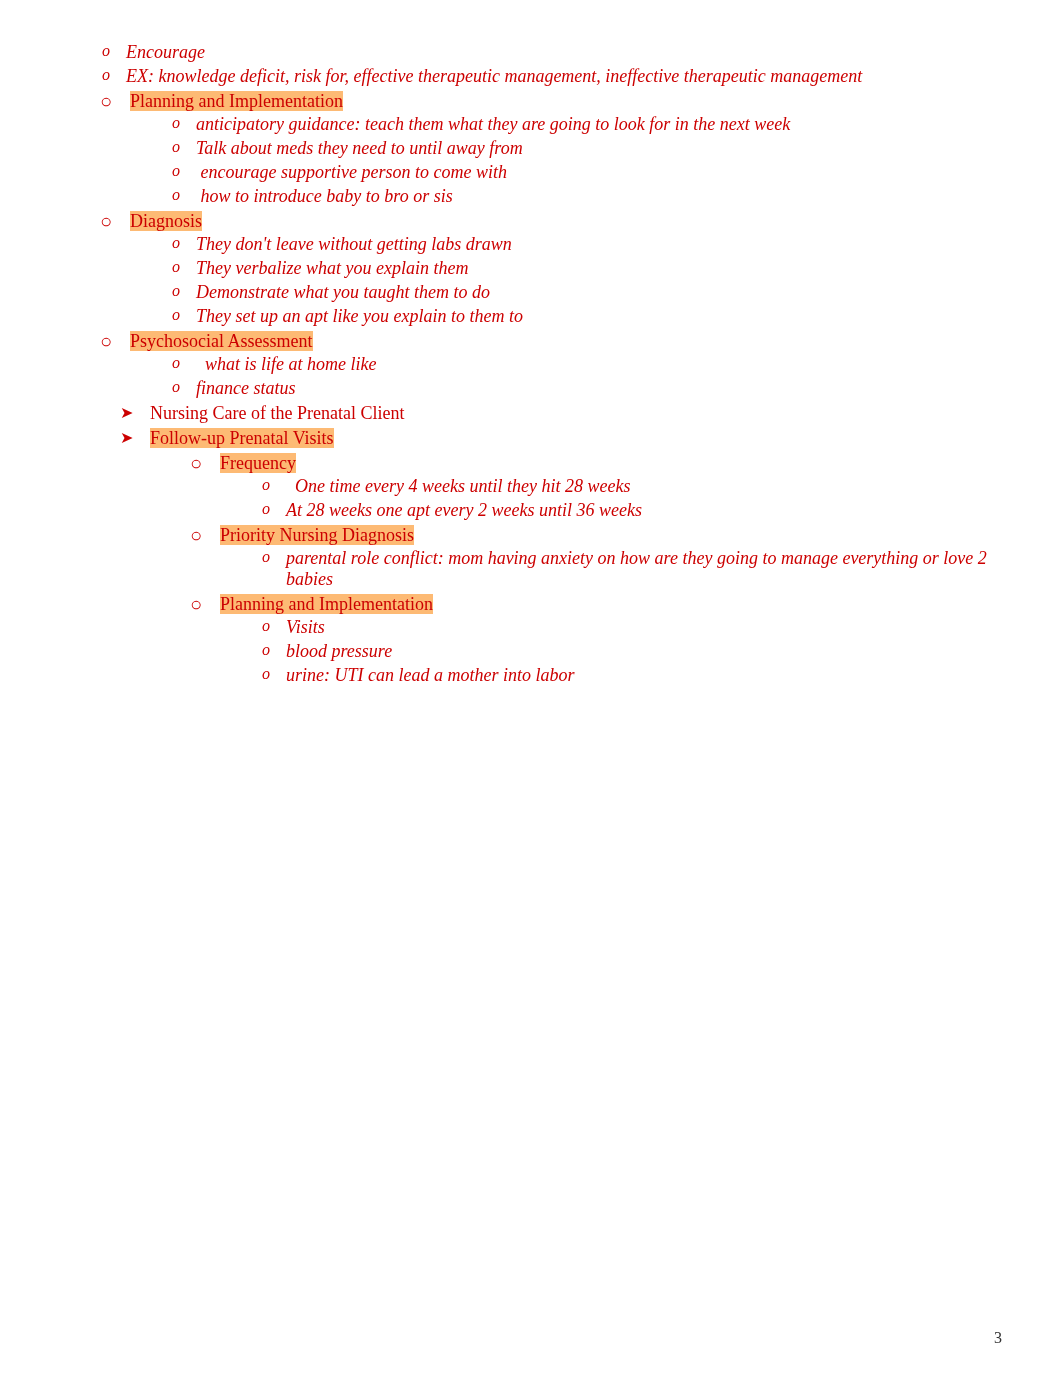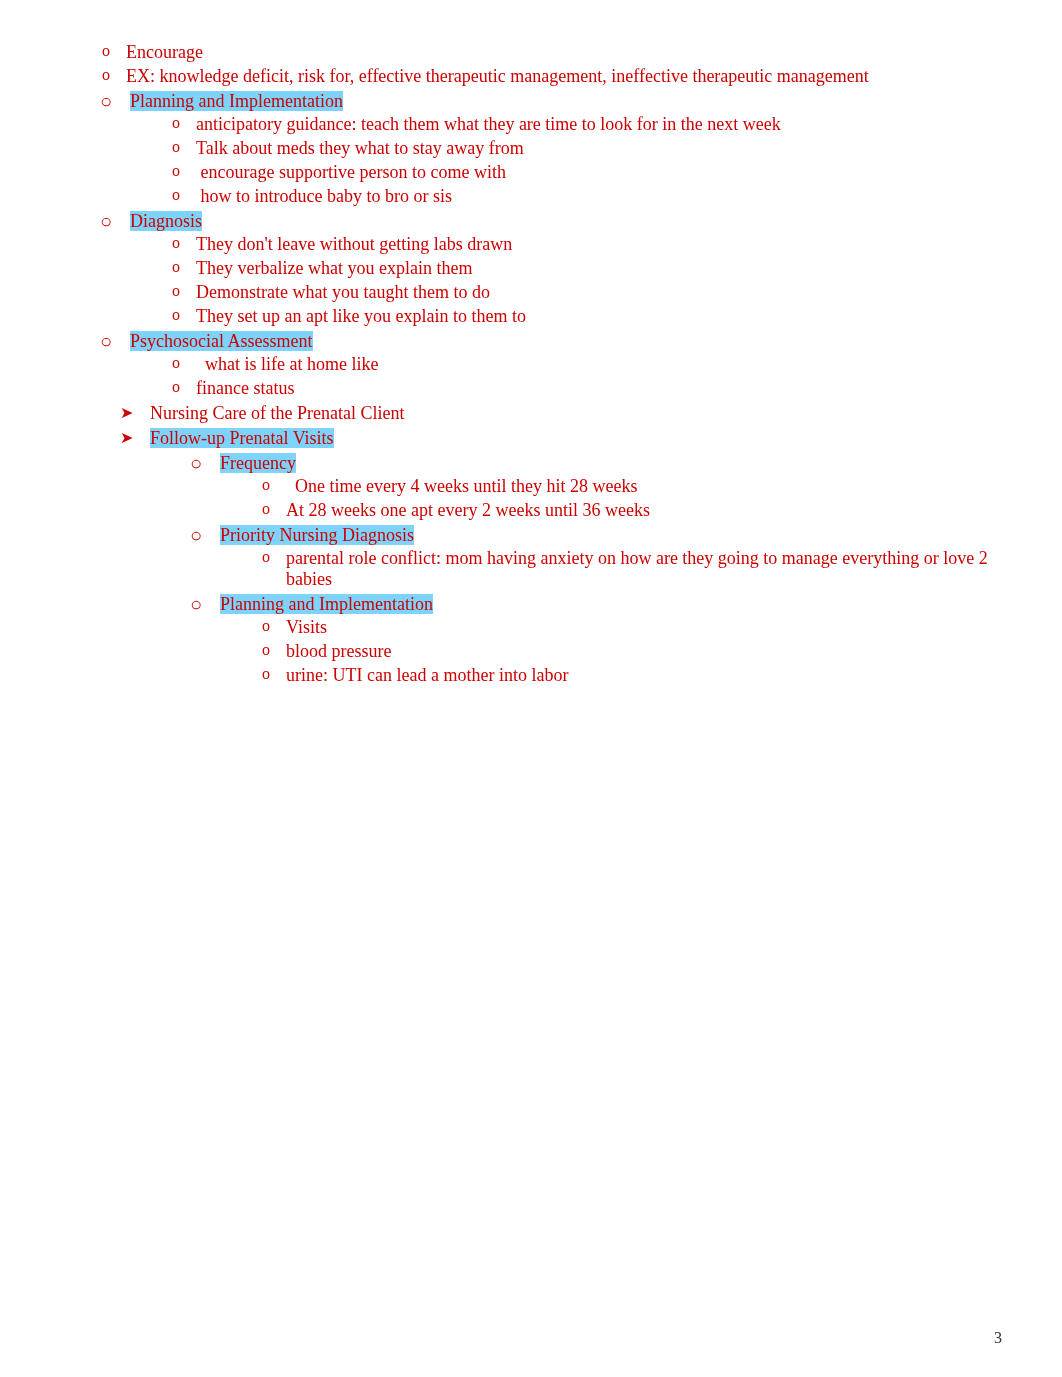--- a/index.html
+++ b/index.html
@@ -69,39 +69,40 @@
       left: 0;
       top: -1px;
       font-size: 20px;
       color: #cc0000;
     }
 
     
     .level3 {
       margin-left: 40px;
       margin-top: 2px;
+      font-style: italic;
     }
 
     .level3 > li {
       position: relative;
       margin-bottom: 3px;
       padding-left: 26px;
     }
 
     .level3 > li::before {
       content: "o";
       position: absolute;
       left: 2px;
       top: 0;
       font-size: 16px;
       color: #cc0000;
     }
 
     .highlight {
-      background-color: #7dd3fc;
+      background-color: #fdba74;
     }
   </style>
 </head>
 <body>
 
 <div>
 
   <ul class="level3">
     <li>
       <span>Encourage</span>
@@ -110,24 +111,24 @@
       <span>EX: knowledge deficit, risk for, effective therapeutic management, ineffective therapeutic management</span>
     </li>
   </ul>
 
   <ul class="level2">
 
     <li>
       <span class="highlight">Planning and Implementation</span>
       <ul class="level3">
         <li>
-          <span>anticipatory guidance: teach them what they are time to look for in the next week</span>
-        </li>
-        <li>
-          <span>Talk about meds they what to stay away from</span>
+          <span>anticipatory guidance: teach them what they are going to look for in the next week</span>
+        </li>
+        <li>
+          <span>Talk about meds they need to until away from</span>
         </li>
         <li>
           <span>&nbsp;encourage supportive person to come with</span>
         </li>
         <li>
           <span>&nbsp;how to introduce baby to bro or sis</span>
         </li>
       </ul>
     </li>
 

